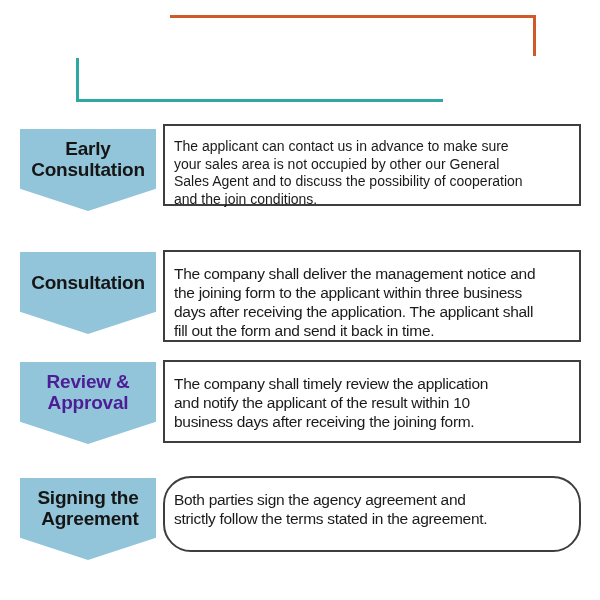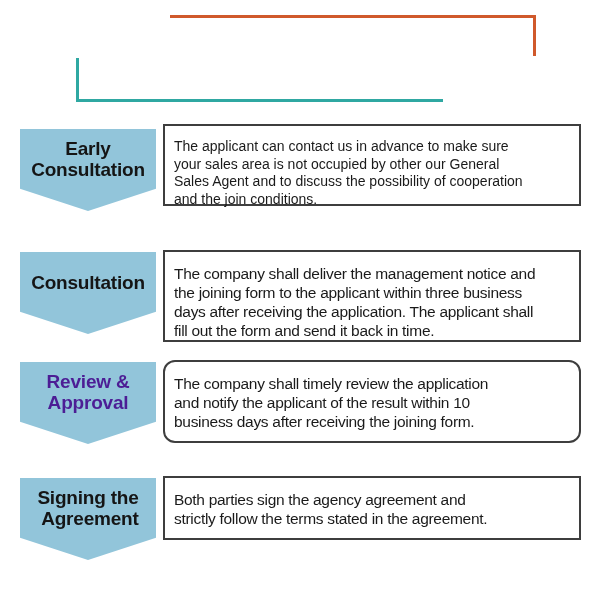--- a/index.html
+++ b/index.html
@@ -74,24 +74,24 @@
   }
 
   .s1 .arrow { top: 129px; }
   .s1 .desc-box { top: 124px; height: 82px; }
   .s1 .desc-text { font-size: 14px; line-height: 17.5px; }
 
   .s2 .arrow { top: 252px; }
   .s2 .desc-box { top: 250px; height: 92px; }
 
   .s3 .arrow { top: 362px; }
-  .s3 .desc-box { top: 360px; height: 83px; border-radius: 12px; }
+  .s3 .desc-box { top: 360px; height: 83px; }
 
   .s4 .arrow { top: 478px; }
-  .s4 .desc-box { top: 476px; height: 64px; }
+  .s4 .desc-box { top: 476px; height: 76px; border-radius: 28px; }
 
   .s2 .desc-text, .s3 .desc-text, .s4 .desc-text {
     font-size: 15.5px;
     line-height: 19px;
     letter-spacing: -0.3px;
   }
 </style>
 </head>
 <body>
 

